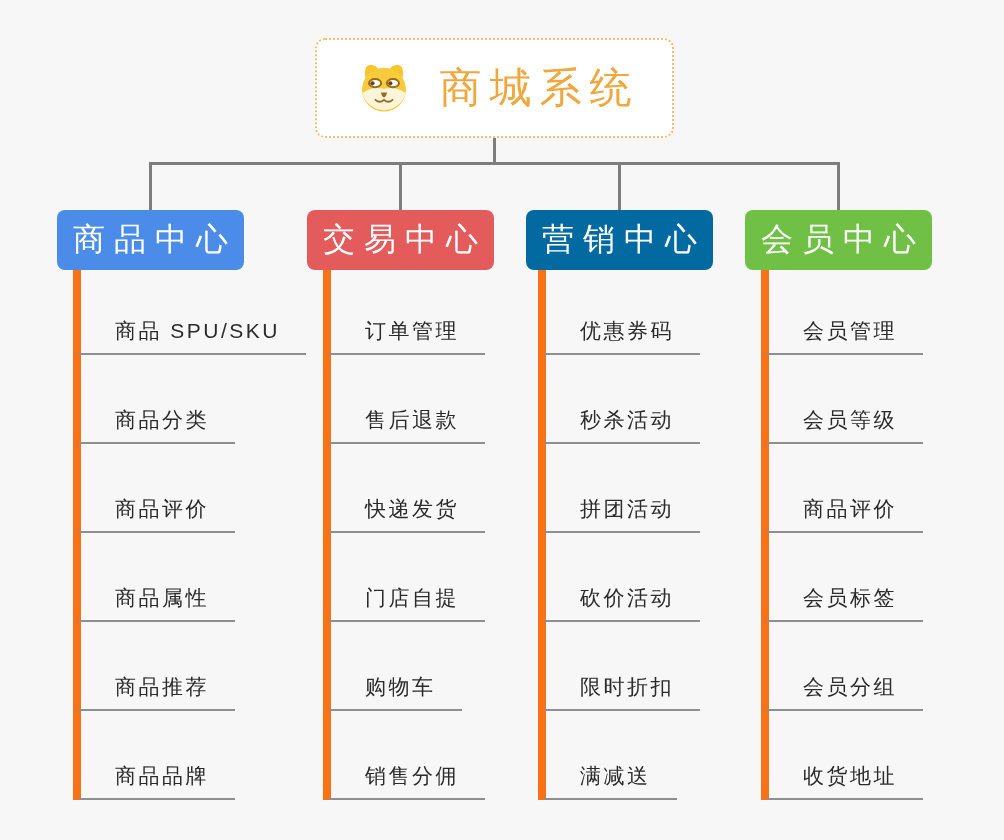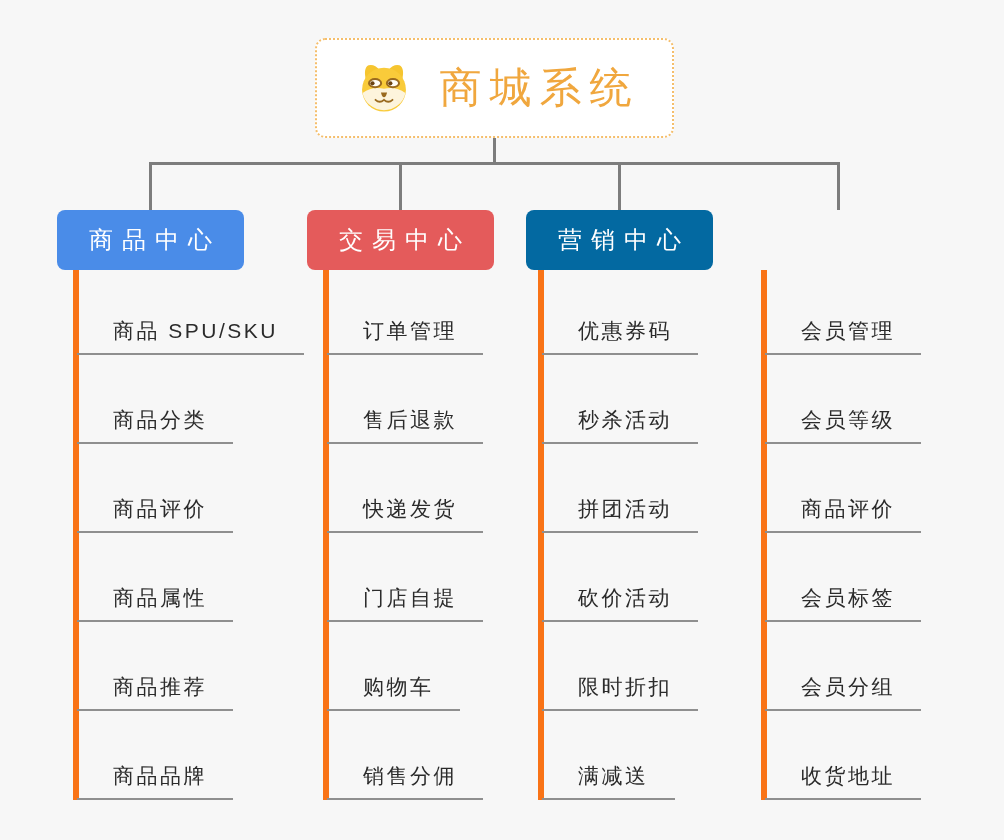--- a/index.html
+++ b/index.html
@@ -15,25 +15,25 @@
 
   
   .root-node{position:absolute;left:315px;top:38px;width:359px;height:100px;background:#ffffff;
     border:2px dotted #F5BE6B;border-radius:10px;box-sizing:border-box;
     display:flex;align-items:center;justify-content:center;gap:30px;cursor:pointer;}
   .root-title{font-size:42px;letter-spacing:8px;margin-right:-8px;color:#F0A73E;white-space:nowrap;}
 
   
   .branch{position:absolute;top:210px;width:187px;height:60px;border-radius:8px;
     display:flex;align-items:center;justify-content:center;color:#ffffff;cursor:pointer;}
-  .branch span{font-size:24px;letter-spacing:9px;margin-right:-9px;white-space:nowrap;}
+  .branch span{font-size:32px;letter-spacing:9px;margin-right:-9px;white-space:nowrap;}
   .branch-0{left:57px}.branch-1{left:307px}.branch-2{left:526px}.branch-3{left:745px}
 
   
-  .col{position:absolute;top:270px;height:530px;border-left:6px solid #f97316;}
+  .col{position:absolute;top:270px;height:530px;border-left:8px solid #f97316;}
   .col-0{left:73px}.col-1{left:323px}.col-2{left:538px}.col-3{left:761px}
   .child{position:absolute;left:-2px;white-space:nowrap;display:inline-block;
     font-size:21px;letter-spacing:2.5px;color:#2b2b2b;line-height:28px;
     padding:0 26px 8px 36px;border-bottom:2px solid #8f8f8f;cursor:pointer;}
   .child:nth-child(1){top:47px}
   .child:nth-child(2){top:136px}
   .child:nth-child(3){top:225px}
   .child:nth-child(4){top:314px}
   .child:nth-child(5){top:403px}
   .child:nth-child(6){top:492px}
@@ -72,20 +72,23 @@
 
   <div class="branch branch-0" style="background-color: rgb(74, 140, 232);">
     <span>商品中心</span>
   </div>
   <div class="branch branch-1" style="background-color: rgb(228, 91, 91); font-family: Liberation Serif, serif;">
     <span>交易中心</span>
   </div>
   <div class="branch branch-2" style="background-color: #0369a1;">
     <span>营销中心</span>
   </div>
+  <div class="branch branch-3" style="background-color: rgb(111, 192, 68);">
+    <span>会员中心</span>
+  </div>
 
   <div class="col col-0">
     <div class="child">商品 SPU/SKU</div>
     <div class="child">商品分类</div>
     <div class="child">商品评价</div>
     <div class="child">商品属性</div>
     <div class="child">商品推荐</div>
     <div class="child">商品品牌</div>
   </div>
 

